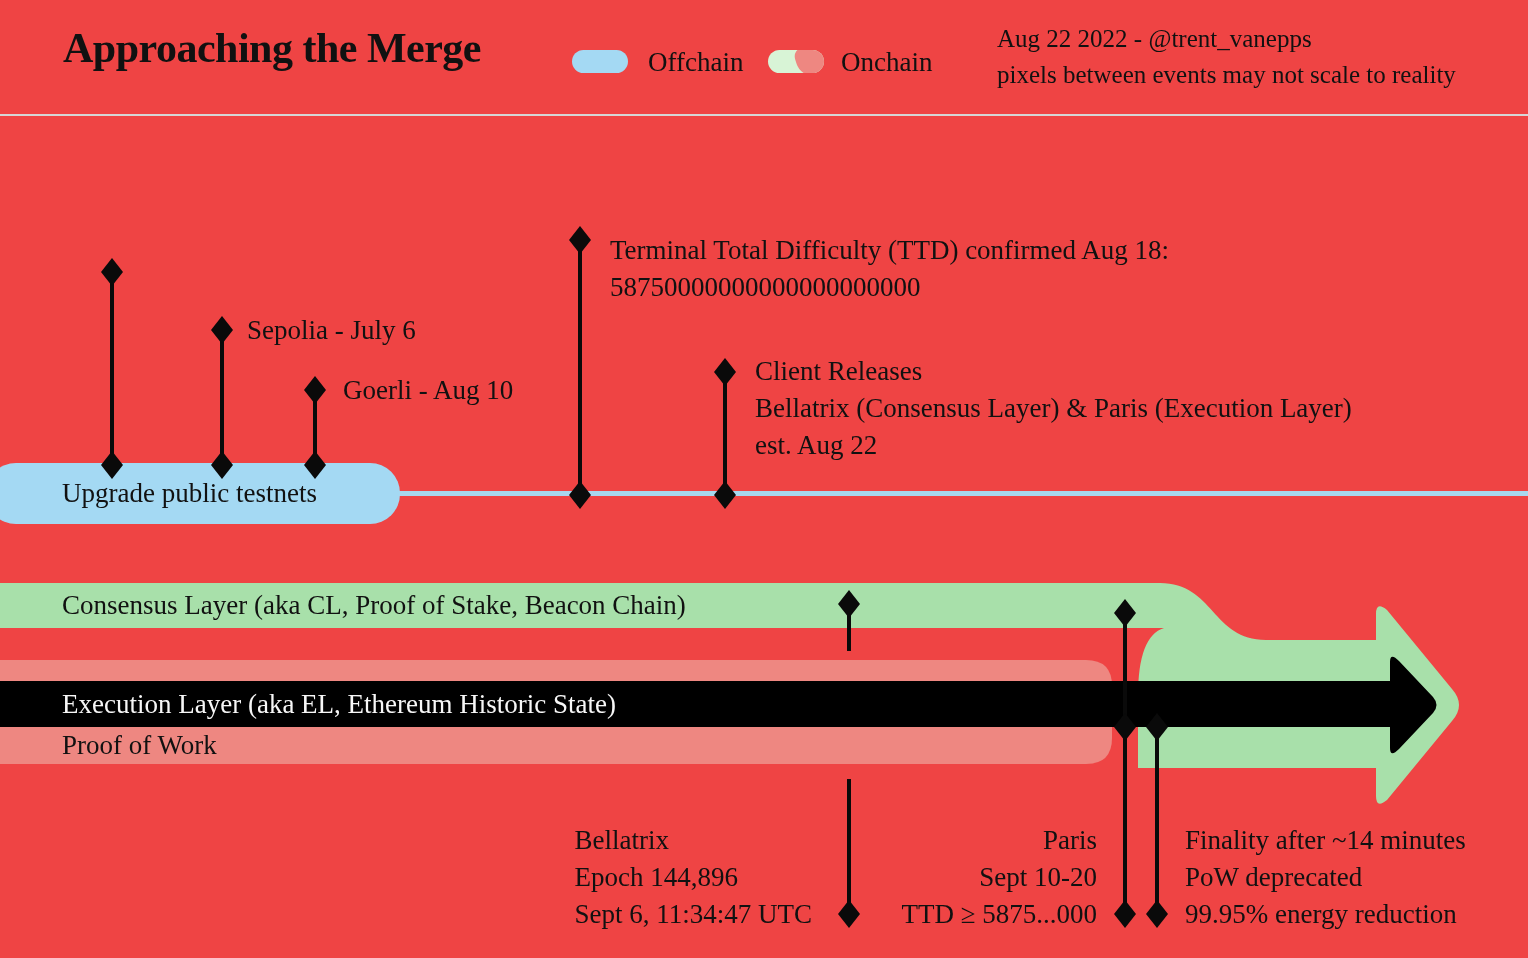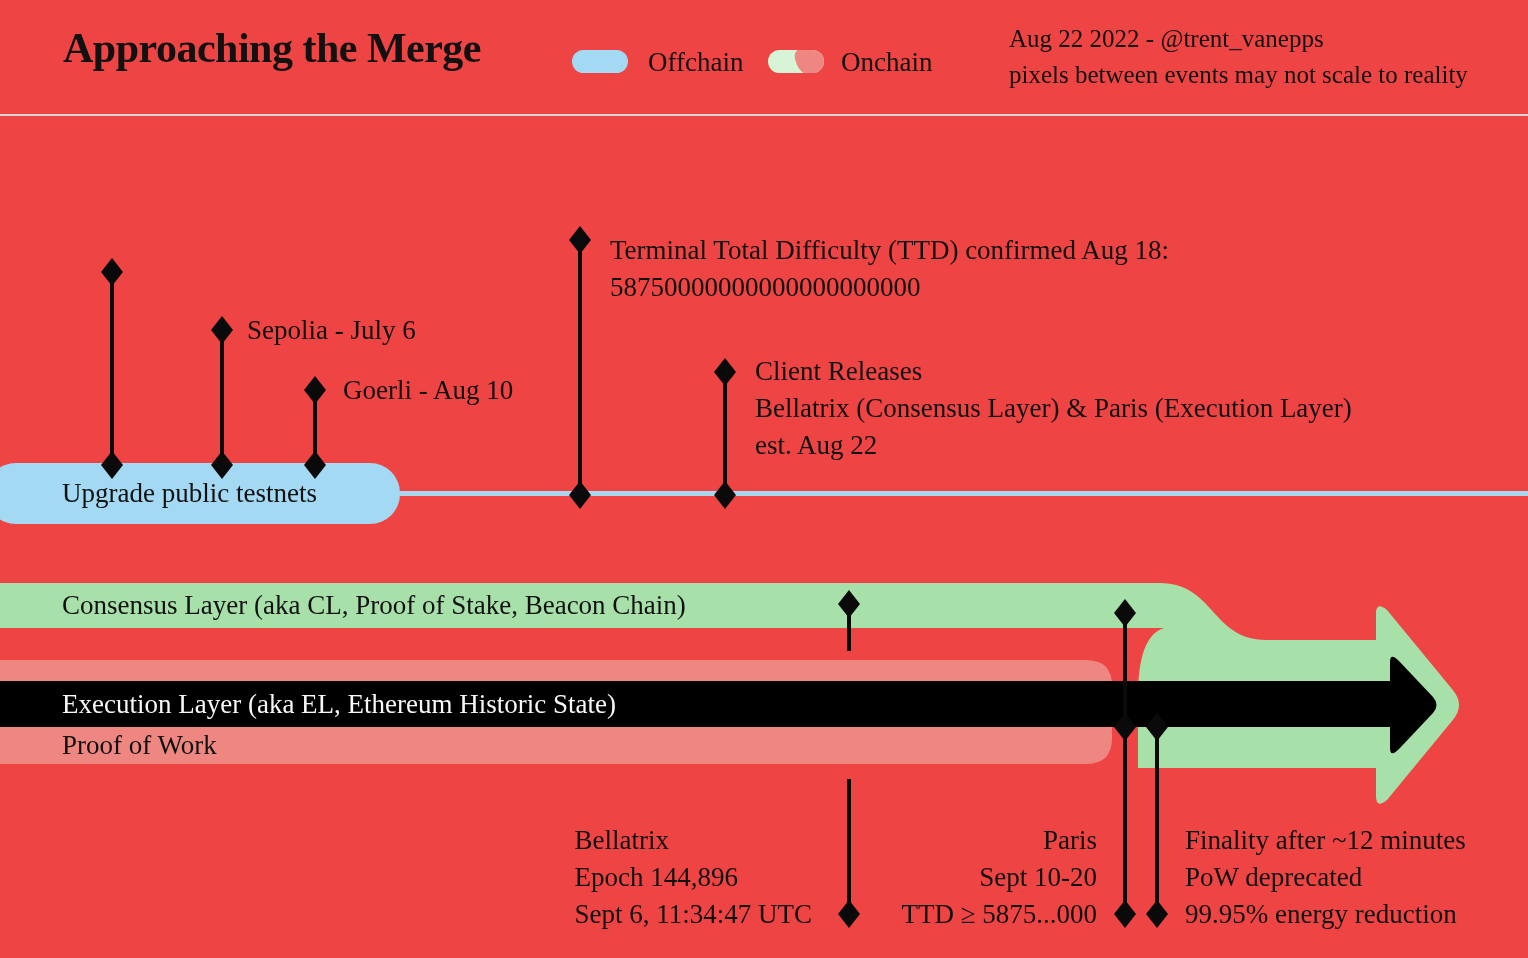--- a/index.html
+++ b/index.html
@@ -16,21 +16,21 @@
   .legend-pill{position:absolute;top:50px;width:56px;height:23px;border-radius:12px;}
   .pill-offchain{left:572px;background:#a4d9f3;}
   .pill-onchain{left:768px;background:#d8f4d6;overflow:hidden;}
   .pill-onchain .red-half{
     position:absolute;right:-8px;top:-2px;width:36px;height:28px;
     background:#ee8781;border-radius:12px;transform:skewX(18deg);
   }
   .legend-label{position:absolute;top:44px;font-size:27px;line-height:36px;}
   .lbl-offchain{left:648px;}
   .lbl-onchain{left:841px;}
-  .attribution{position:absolute;left:997px;top:21px;font-size:25px;line-height:36px;margin-left:12px;}
+  .attribution{position:absolute;left:997px;top:21px;font-size:25px;line-height:36px;}
   
   .diagram{position:absolute;left:0;top:0;width:1528px;height:958px;}
   
   .olabel{position:absolute;font-size:27px;line-height:36px;white-space:nowrap;}
   .bar-label{position:absolute;font-size:27px;white-space:nowrap;}
   .lbl-upgrade{left:62px;top:463px;height:75px;line-height:61px;}
   .lbl-ropsten{left:143px;top:254px;}
   .lbl-sepolia{left:247px;top:312px;}
   .lbl-goerli{left:343px;top:372px;}
   .blk{position:absolute;font-size:27px;line-height:37px;white-space:nowrap;}
@@ -145,18 +145,18 @@
     <div>Sept 6, 11:34:47 UTC</div>
   </div>
 
   <div class="blk blk-paris">
     <div>Paris</div>
     <div>Sept 10-20</div>
     <div>TTD ≥ 5875...000</div>
   </div>
 
   <div class="blk blk-finality">
-    <div>Finality after ~12 minutes</div>
+    <div>Finality after ~14 minutes</div>
     <div>PoW deprecated</div>
     <div>99.95% energy reduction</div>
   </div>
 
 </div>
 
 </body></html>

